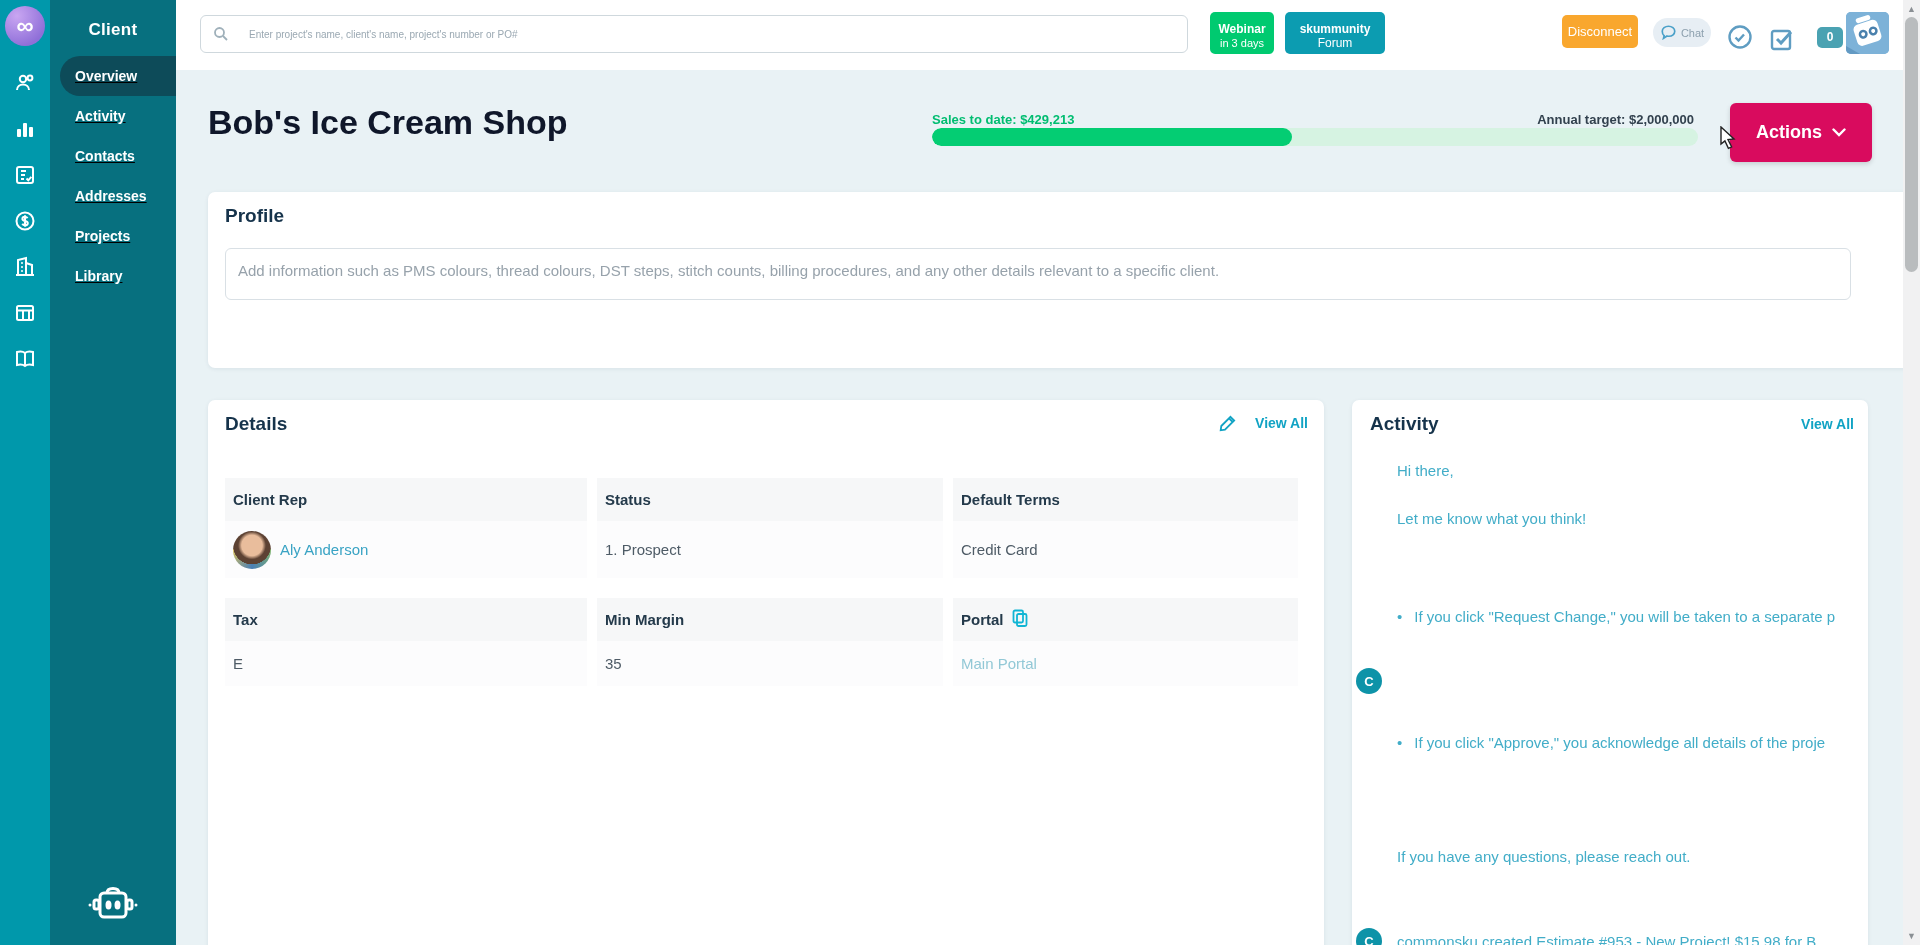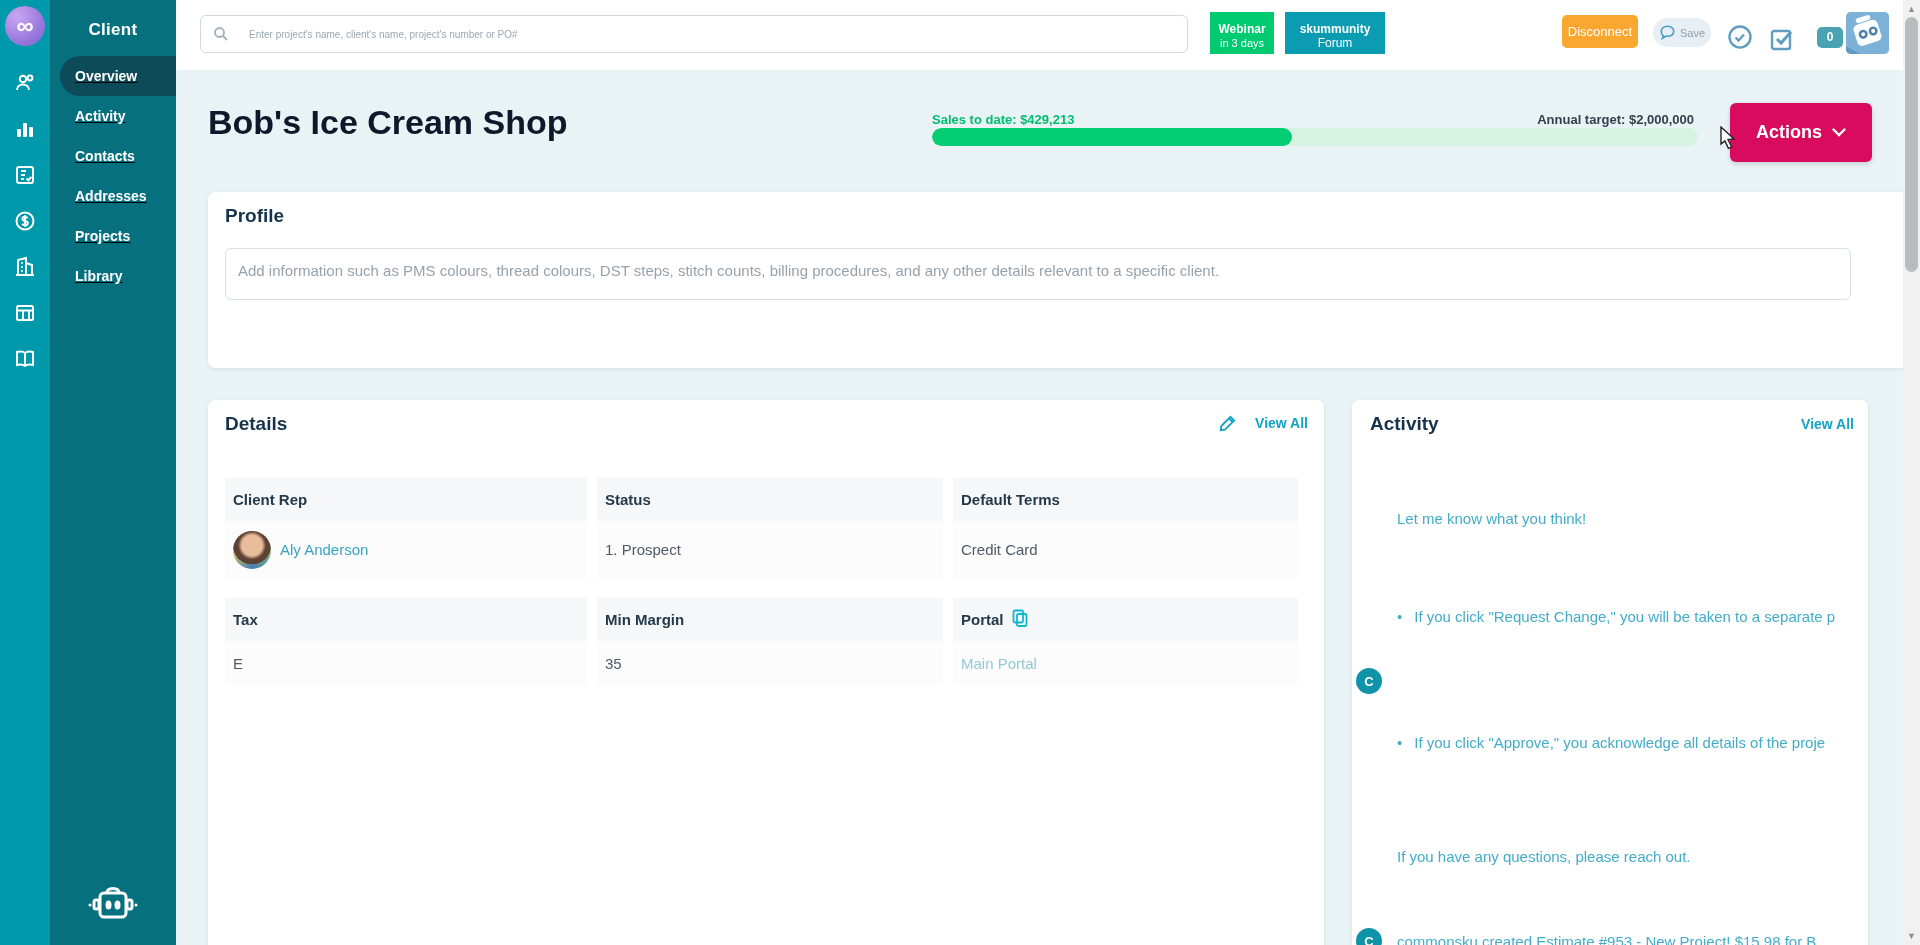--- a/index.html
+++ b/index.html
@@ -27,21 +27,21 @@
   .sidebar-bot svg { width:52px; height:44px; }
 
   
   .topbar { position:absolute; left:176px; top:0; width:1727px; height:70px; background:#fff; z-index:20; }
   .search-box { position:absolute; left:24px; top:15px; width:988px; height:38px; border:1px solid #cfd8dd;
     border-radius:6px; display:flex; align-items:center; padding:0 12px; background:#fff; }
   .search-box svg { width:16px; height:16px; color:#9fb0ba; flex:none; }
   .search-box input { border:none; outline:none; flex:1; margin-left:20px; font-size:10px; color:#44525c;
     font-family:"Liberation Sans", sans-serif; background:transparent; }
   .search-box input::placeholder { color:#9aa8b2; }
-  .pill-btn { position:absolute; top:12px; border:none; border-radius:0; color:#fff; text-align:center;
+  .pill-btn { position:absolute; top:12px; border:none; border-radius:5px; color:#fff; text-align:center;
     cursor:pointer; font-family:"Liberation Sans", sans-serif; padding-top:5px; height:42px; }
   .btn-webinar { left:1034px; width:64px; background:#00ca70; }
   .btn-forum  { left:1109px; width:100px; background:#0c9cb1; }
   .pill-btn .l1 { display:block; font-size:12px; font-weight:bold; line-height:15px; }
   .pill-btn .l2 { display:block; font-size:11px; line-height:13px; }
   .btn-forum .l2 { font-weight:normal; font-size:12px; }
   .btn-disconnect { position:absolute; left:1386px; top:15px; width:76px; height:33px; background:#f9a72e; color:#fff;
     border:none; border-radius:5px; font-size:13px; cursor:pointer; font-family:"Liberation Sans", sans-serif; }
   .chat-pill { position:absolute; left:1477px; top:18px; width:58px; height:29px; background:#e7eef4; border-radius:15px;
     display:flex; align-items:center; justify-content:center; gap:4px; cursor:pointer; }
@@ -216,21 +216,21 @@
     </button>
     <button class="pill-btn btn-forum">
       <span class="l1">skummunity</span>
       <span class="l2">Forum</span>
     </button>
     <button class="btn-disconnect">Disconnect</button>
     <div class="chat-pill">
       <svg viewBox="0 0 20 18" fill="none" stroke="currentColor" stroke-width="2">
           <path d="M17.5 7.5c0 3.3-3 6-7 6-.8 0-1.6-.1-2.3-.3L4 16l.8-3.1C3.3 11.8 2.5 9.8 2.5 7.5c0-3.3 3.4-6 7.5-6s7.5 2.7 7.5 6z"></path>
         </svg>
-      <span>Save</span>
+      <span>Chat</span>
     </div>
     <div class="top-icon icon-clock">
       <svg viewBox="0 0 26 26" fill="none" stroke="currentColor" stroke-width="2.4">
           <circle cx="13" cy="13" r="10.5"></circle>
           <path d="M8.5 13.5l3 3 5.5-6"></path>
         </svg>
     </div>
     <div class="top-icon icon-task">
       <svg viewBox="0 0 26 26" fill="none" stroke="currentColor" stroke-width="2.4">
           <rect x="3" y="5" width="18" height="18" rx="2"></rect>
@@ -322,20 +322,21 @@
         <div class="d-cell c3 d-val">
             <span class="portal-link">Main Portal</span>
           </div>
       </div>
     </section>
 
     <section class="card activity-card">
       <h2 class="card-title">Activity</h2>
       <a class="view-all">View All</a>
 
+      <div class="act-msg m-greet">Hi there,</div>
       <div class="act-msg m-think">Let me know what you think!</div>
       <div class="act-msg act-bullet m-req">If you click "Request Change," you will be taken to a separate p</div>
       <div class="act-avatar av1">C</div>
       <div class="act-msg act-bullet m-appr">If you click "Approve," you acknowledge all details of the proje</div>
       <div class="act-msg m-quest">If you have any questions, please reach out.</div>
       <div class="act-avatar av2">C</div>
       <div class="act-msg m-event">commonsku created Estimate #953 - New Project! $15.98 for B...</div>
     </section>
   </main>
 

